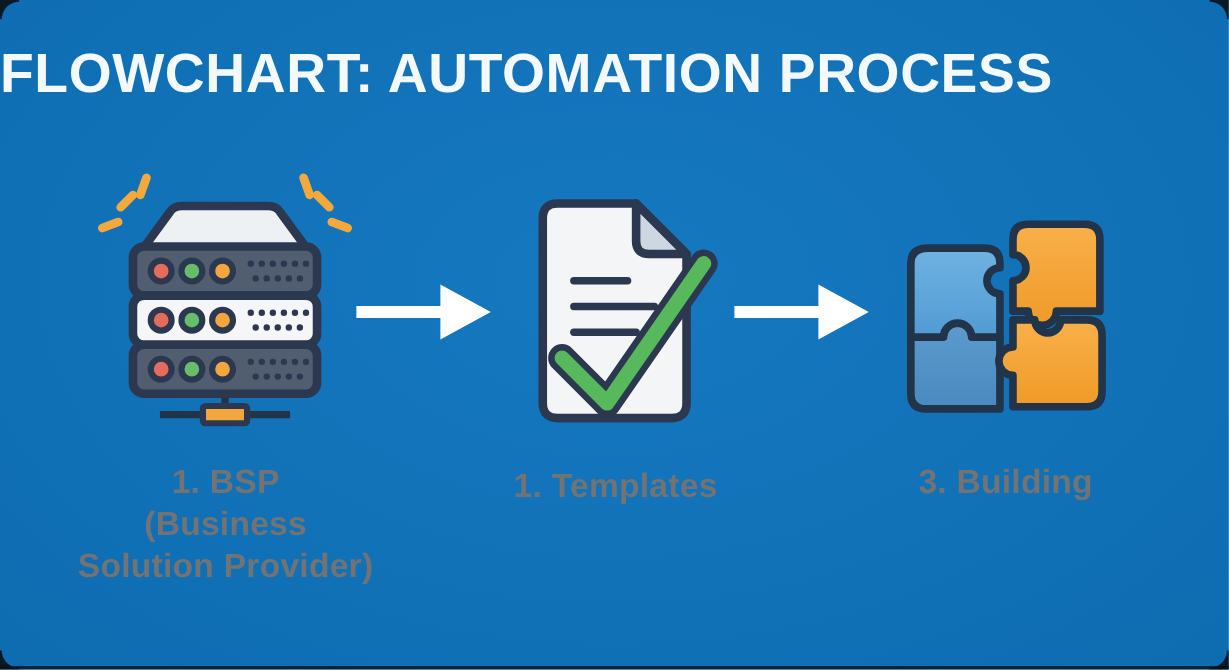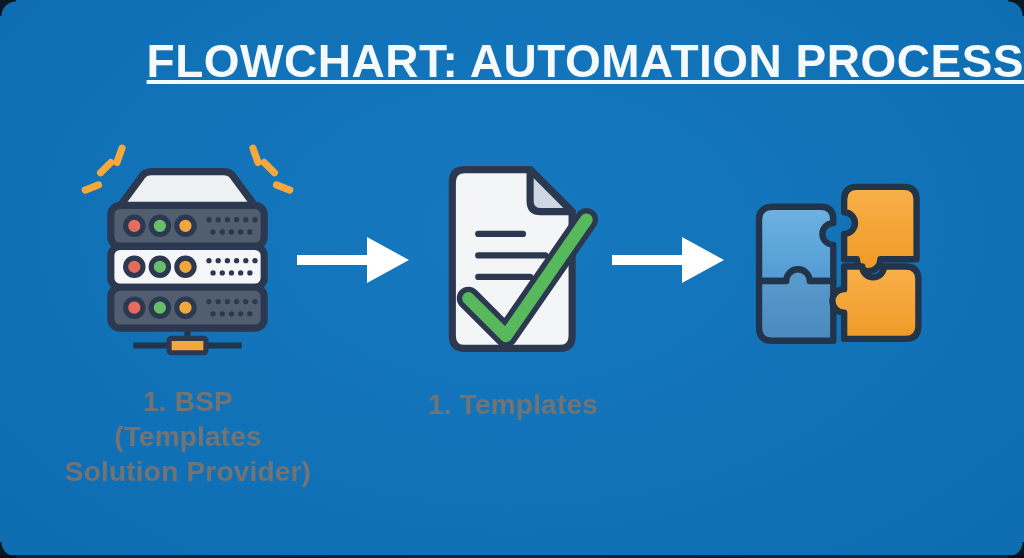--- a/index.html
+++ b/index.html
@@ -4,22 +4,22 @@
 <style>
   html,body{margin:0;padding:0;}
   body{
     width:1024px;height:558px;position:relative;overflow:hidden;
     font-family:"Liberation Sans",sans-serif;
     background:radial-gradient(ellipse at 50% 42%, #1678bf 0%, #1172b8 55%, #0e6cb0 100%);
   }
   svg{overflow:visible;display:block;}
   .title{
     position:absolute;top:36px;left:0;width:100%;
-    text-align:right;color:#f4f9fd;font-weight:700;font-size:46px;
-    letter-spacing:0.5px;line-height:1.1;text-decoration:underline;
+    text-align:left;color:#f4f9fd;font-weight:700;font-size:46px;
+    letter-spacing:0.5px;line-height:1.1;
   }
   .icon-box{position:absolute;}
   .server-icon{left:80px;top:142px;width:215px;height:225px;}
   .doc-icon{left:438px;top:158px;width:152px;height:202px;}
   .puzzle-icon{left:750px;top:176px;width:172px;height:172px;}
   .arrow{position:absolute;width:115px;height:60px;}
   .arrow-1{left:297px;top:230px;}
   .arrow-2{left:612px;top:230px;}
   .step-label{
     position:absolute;color:#737373;font-size:28px;font-weight:600;
@@ -161,26 +161,27 @@
       <path d="M26,34 H78 Q92,34 92,48 V52 A12,12 0 0 0 92,76 V116 H10 V48 Q10,34 26,34 Z" fill="url(#gTL)"></path>
       <path d="M10,116 H40 A13,13 0 0 1 66,116 H92 V182 H24 Q10,182 10,168 Z" fill="url(#gBL)"></path>
       <path d="M118,12 H170 Q184,12 184,26 V92 H144 A13,13 0 0 1 118,92 H104 V64 A12,12 0 0 0 104,40 V26 Q104,12 118,12 Z" fill="url(#gOR)"></path>
       <path d="M104,100 H124 A12,12 0 0 0 148,100 H172 Q186,100 186,114 V166 Q186,180 172,180 H104 V151 A13,13 0 0 1 104,125 Z" fill="url(#gOR)"></path>
     </g>
   </svg>
 </div>
 
 <div class="step-label label-1">
   <div>1. BSP</div>
-  <div>(Templates</div>
+  <div>(Business</div>
   <div>Solution Provider)</div>
 </div>
 <div class="step-label label-2">
   <div>1. Templates</div>
 </div>
 <div class="step-label label-3">
+  <div>3. Building</div>
 </div>
 
 <div class="bottom-strip"></div>
 <div class="corner corner-tl"></div>
 <div class="corner corner-tr"></div>
 <div class="corner corner-bl"></div>
 <div class="corner corner-br"></div>
 
 </body></html>

